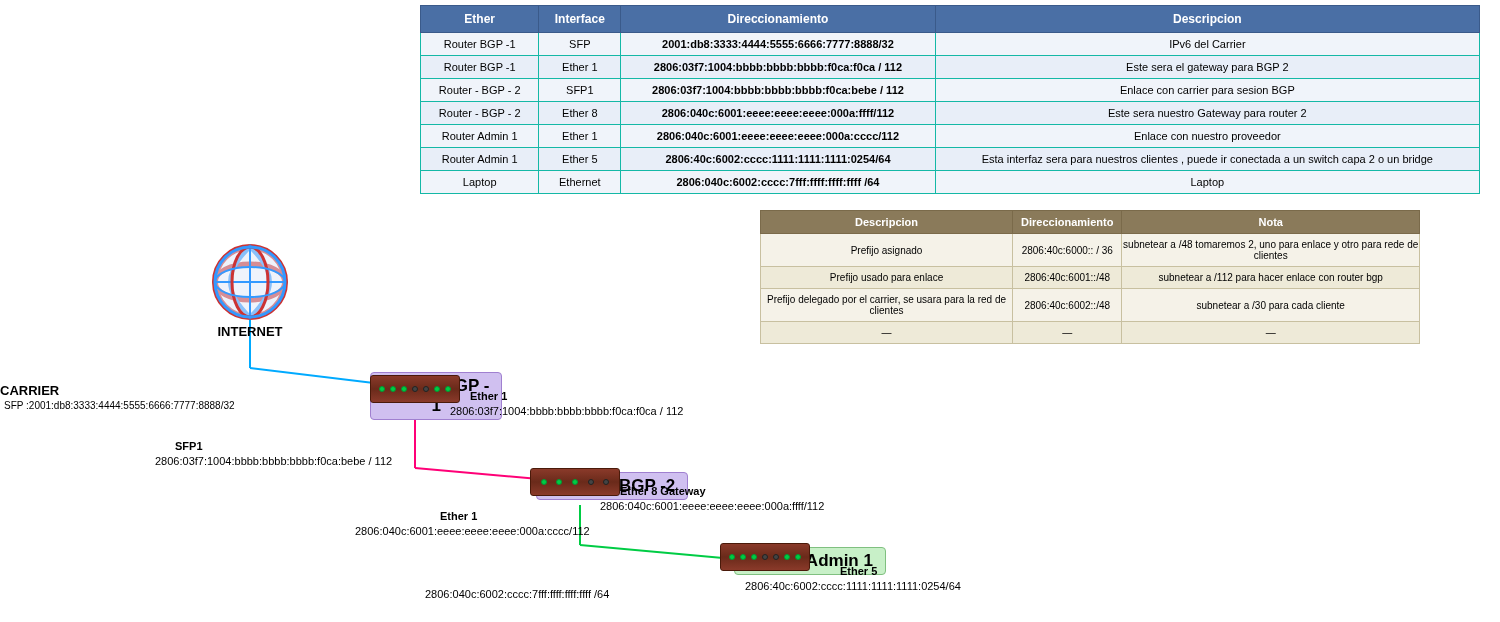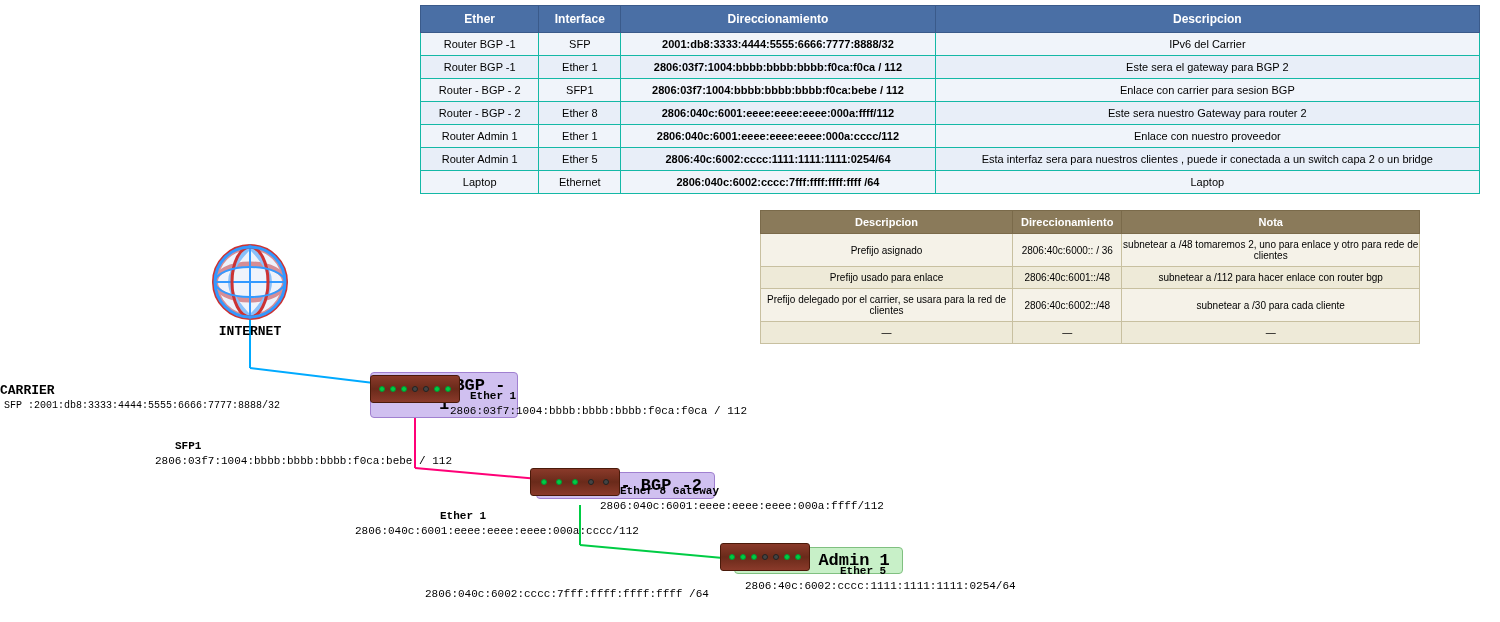--- a/index.html
+++ b/index.html
@@ -65,21 +65,20 @@
     }
     .sub-table tr:nth-child(even) td { background: #eeead8; }
 
     
     .diagram {
       position: absolute;
       top: 130px;
       left: 0;
       width: 760px;
       height: 490px;
-      font-family: Liberation Mono, monospace;
     }
 
     
     .internet-cloud {
       position: absolute;
       top: 110px;
       left: 200px;
       width: 100px;
       height: 100px;
       display: flex;

